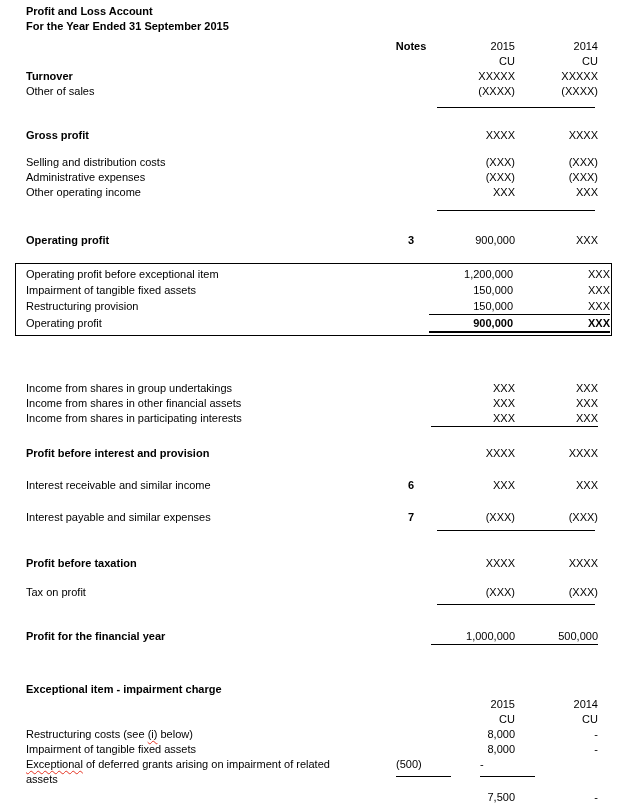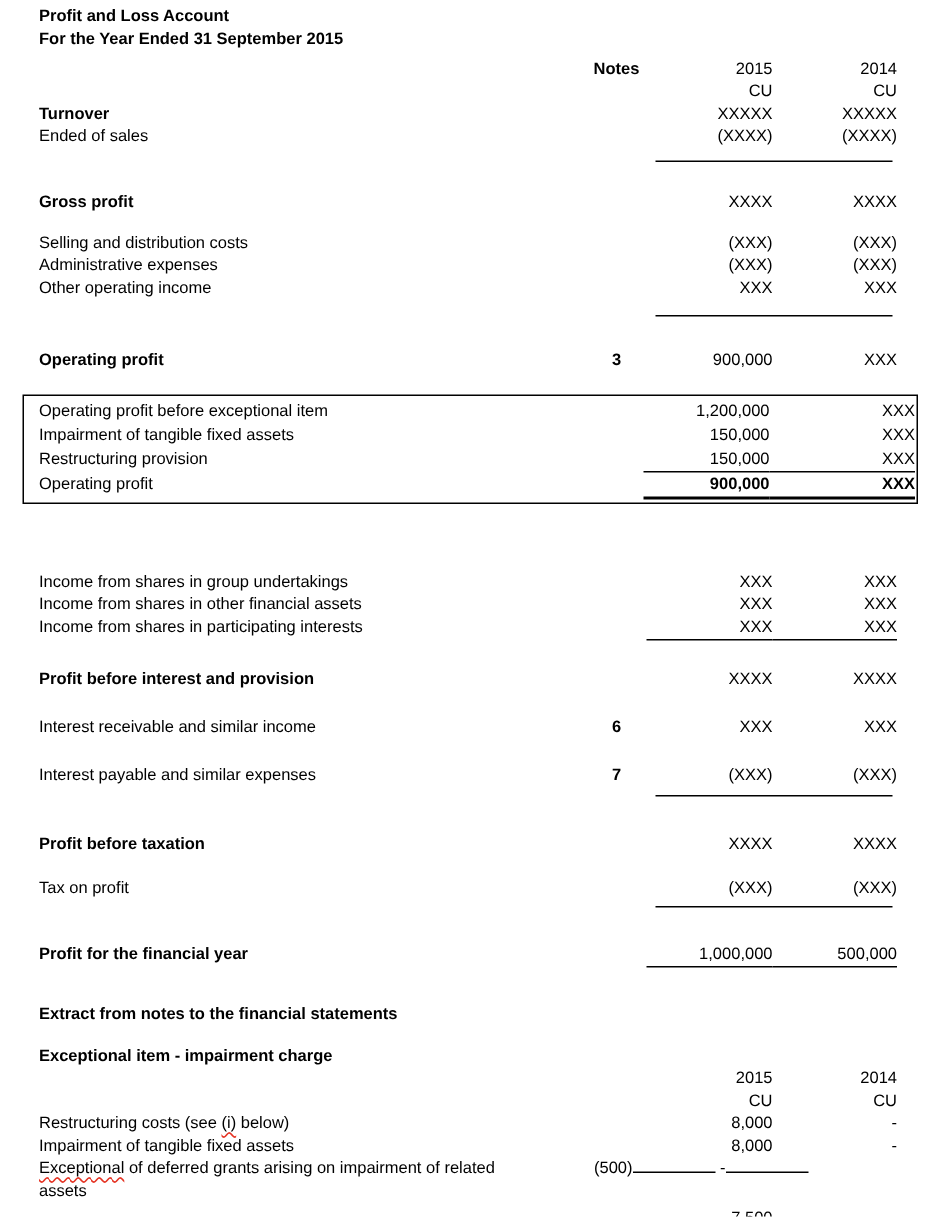--- a/index.html
+++ b/index.html
@@ -28,21 +28,21 @@
     line-height:16px;
   }
   .box .c-b { width:97px; }
   .wavy {
     text-decoration:underline;
     text-decoration-style:wavy;
     text-decoration-color:var(--spell,#e53323);
     text-decoration-thickness:1px;
     text-underline-offset:2px;
   }
-  .col { display:flex; align-items:center; }
+  .col { display:flex; flex-direction:column; align-items:flex-start; }
   .srule { display:inline-block; width:55px; border-top:1px solid #000; height:0; margin-top:4px; }
   .amort .lbl { max-width:330px; }
 </style>
 </head>
 <body>
 
 <div class="page">
 
   <div class="b">Profit and Loss Account</div>
   <div class="b">For the Year Ended 31 September 2015</div>
@@ -62,21 +62,21 @@
     <div class="c-b">CU</div>
   </div>
 
   <div class="row">
     <div class="lbl b">Turnover</div>
       <div class="c-n"></div>
     <div class="c-a">XXXXX</div>
     <div class="c-b">XXXXX</div>
   </div>
   <div class="row">
-    <div class="lbl">Ended of sales</div>
+    <div class="lbl">Other of sales</div>
       <div class="c-n"></div>
     <div class="c-a">(XXXX)</div>
     <div class="c-b">(XXXX)</div>
   </div>
 
   <div class="sp" style="height:8px"></div>
   <div class="rule"></div>
   <div class="sp" style="height:20px"></div>
 
   <div class="row">
@@ -217,21 +217,20 @@
 
   <div class="row vu">
     <div class="lbl b">Profit for the financial year</div>
       <div class="c-n"></div>
     <div class="c-a">1,000,000</div>
     <div class="c-b">500,000</div>
   </div>
 
   <div class="sp" style="height:24px"></div>
 
-  <div class="b">Extract from notes to the financial statements</div>
 
   <div class="sp" style="height:13px"></div>
 
   <div class="b">Exceptional item - impairment charge</div>
 
   <div class="row">
     <div class="lbl"></div>
       <div class="c-n"></div>
     <div class="c-a">2015</div>
     <div class="c-b">2014</div>

